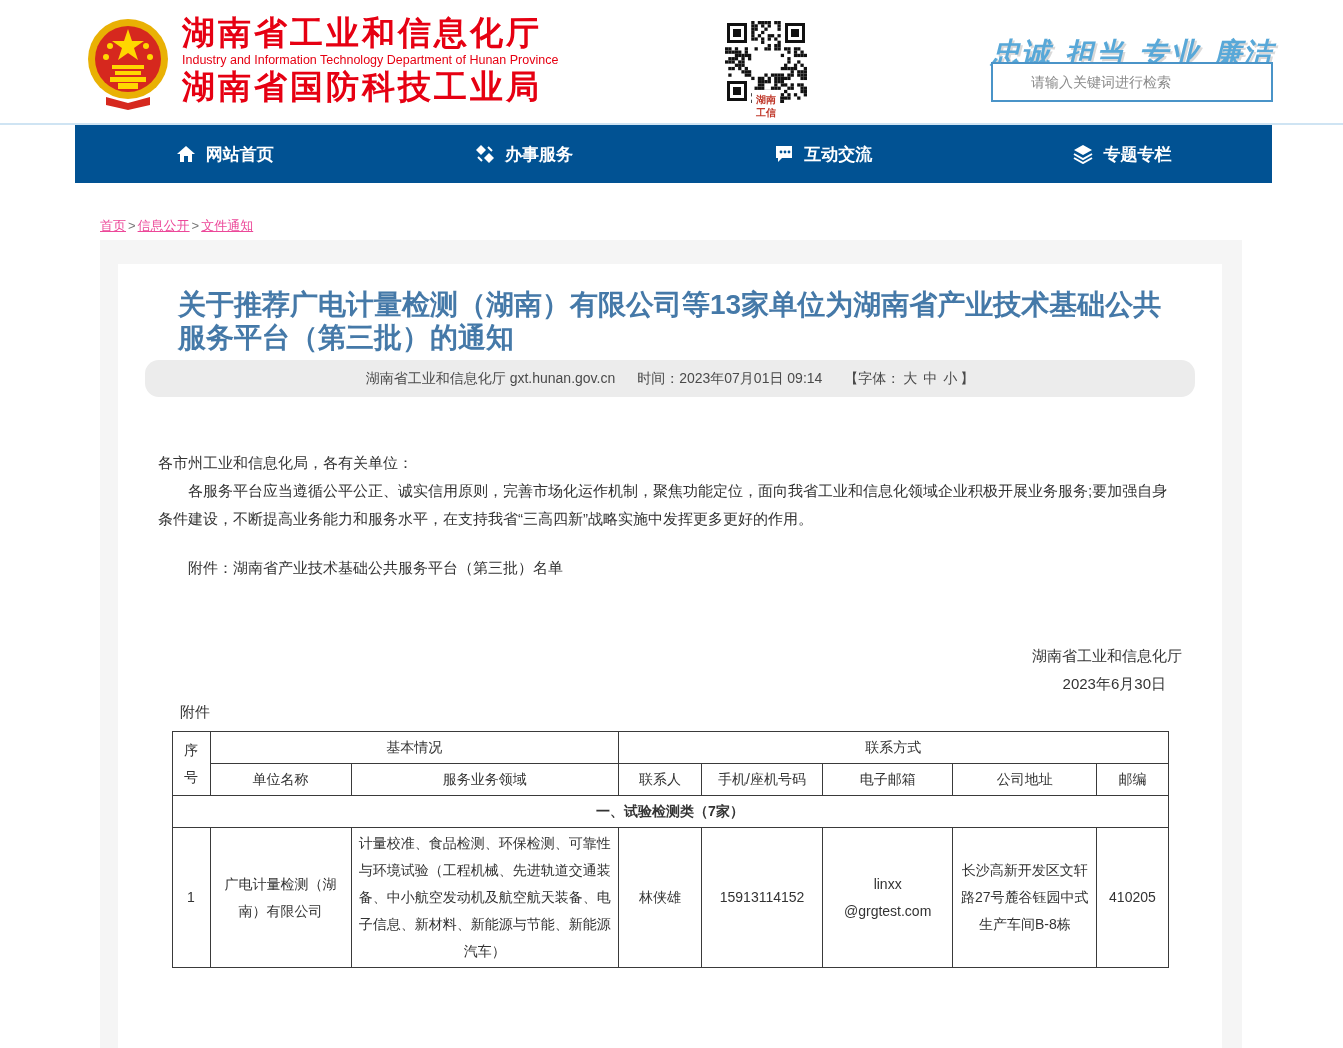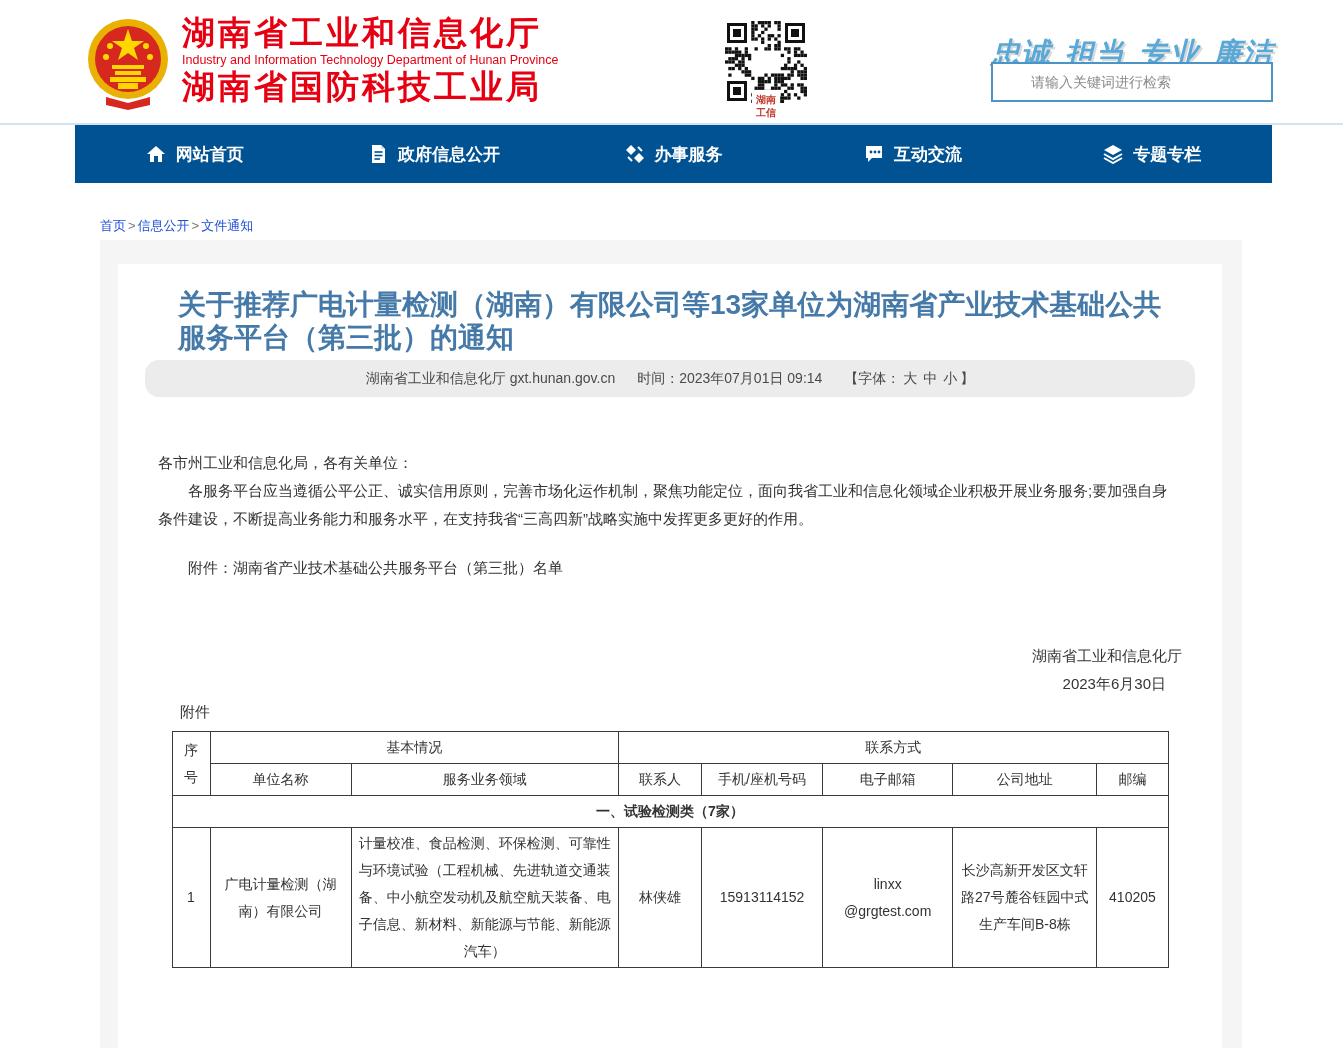--- a/index.html
+++ b/index.html
@@ -29,21 +29,21 @@
   
   .main-nav { position:absolute; left:75px; top:125px; width:1197px; height:58px; background:#015293;
               display:flex; align-items:center; }
   .nav-item { flex:1; display:flex; align-items:center; justify-content:center; gap:10px;
               color:#fff; font-size:17px; font-weight:bold; cursor:pointer; height:100%; }
   .nav-icon { width:20px; height:20px; display:inline-flex; }
   .nav-icon svg { width:20px; height:20px; }
 
   
   .breadcrumb { position:absolute; left:100px; top:217px; font-size:13px; color:#787878; }
-  .crumb { color:#1d4ed8; cursor:pointer; }
+  .crumb { color:#ec4899; cursor:pointer;text-decoration:underline; }
   .crumb-sep { margin:0 2px; }
 
   
   .content-wrap { position:absolute; left:100px; top:240px; width:1142px; height:808px; background:#f5f5f5; }
   .card { position:absolute; left:18px; top:24px; width:1104px; height:784px; background:#fff; }
 
   .article-title { margin:24px 60px 0; text-align:left; color:#4579a8; font-size:28px;
                    font-weight:bold; line-height:33px; }
   .meta-bar { margin:6px 27px 0; height:37px; background:#ececec; text-align:center;
               font-size:14px; color:#4a4a4a; line-height:37px;border-radius:14px; }
@@ -319,34 +319,20 @@
       <span class="nav-icon">
         <svg viewBox="0 0 20 20">
             <path d="M10 2 L19 10 H16 V18 H12 V12 H8 V18 H4 V10 H1 Z" fill="#fff"></path>
           </svg>
       </span>
       <span>网站首页</span>
     </div>
     <div class="nav-item">
       <span class="nav-icon">
         <svg viewBox="0 0 20 20">
-            <path d="M4 1 H13 L17 5 V19 H4 Z" fill="#fff"></path>
-            <path d="M13 1 L17 5 H13 Z" fill="#cfe4f3"></path>
-            <g stroke="#015293" stroke-width="1.6">
-              <line x1="6.5" y1="8" x2="14.5" y2="8"></line>
-              <line x1="6.5" y1="11.5" x2="14.5" y2="11.5"></line>
-              <line x1="6.5" y1="15" x2="12" y2="15"></line>
-            </g>
-          </svg>
-      </span>
-      <span>政府信息公开</span>
-    </div>
-    <div class="nav-item">
-      <span class="nav-icon">
-        <svg viewBox="0 0 20 20">
             <path d="M6 1 L11 6 L6 11 L1 6 Z" fill="#fff"></path>
             <path d="M14 9 L19 14 L14 19 L9 14 Z" fill="#fff"></path>
             <path d="M13 3 L17 7" stroke="#fff" stroke-width="2"></path>
             <path d="M3 13 L7 17" stroke="#fff" stroke-width="2"></path>
           </svg>
       </span>
       <span>办事服务</span>
     </div>
     <div class="nav-item">
       <span class="nav-icon">

